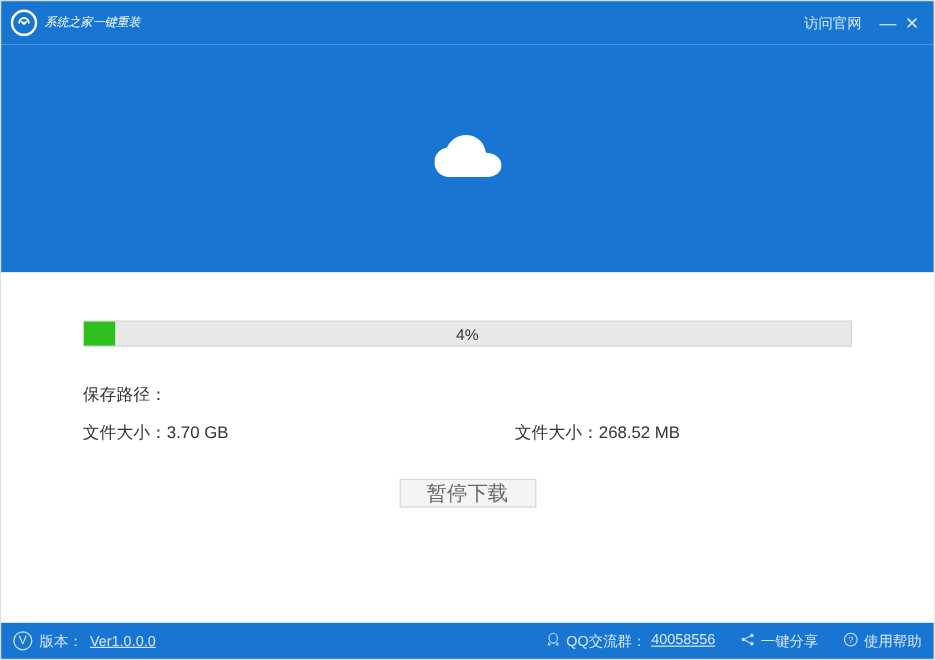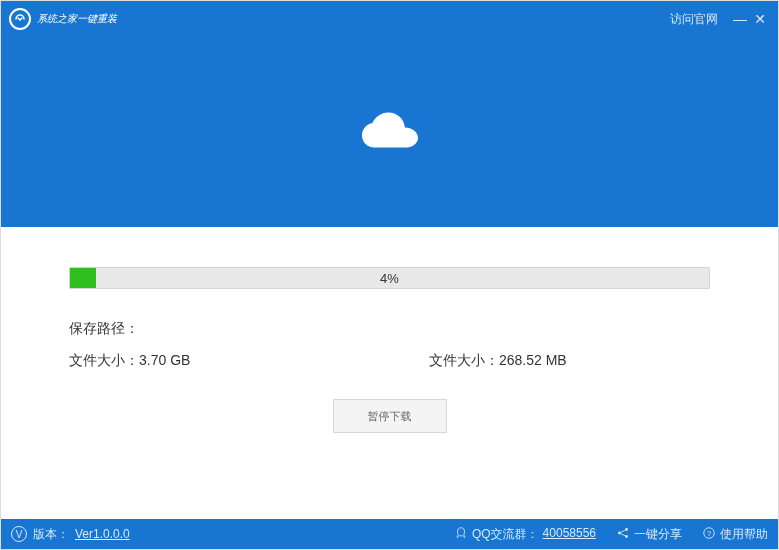--- a/index.html
+++ b/index.html
@@ -32,21 +32,21 @@
 .info { font-size: 14px; color: #333; }
 .row { display: flex; margin-bottom: 10px; line-height: 22px; }
 .row .pair { display: flex; }
 .row .left { flex: 0 0 360px; }
 .row .label { color: #333; }
 .row .value-link { color: #1a73e8; }
 .row .value { color: #333; }
 
 
 .btn-row { display: flex; justify-content: center; margin-top: 28px; }
-.btn-pause { width: 114px; height: 34px; background: #f4f4f4; border: 1px solid #d8d8d8; color: #666; font-size: 11px; cursor: pointer; font-family: inherit; }
+.btn-pause { width: 114px; height: 24px; background: #f4f4f4; border: 1px solid #d8d8d8; color: #666; font-size: 17px; cursor: pointer; font-family: inherit; }
 
 
 .footer { height: 30px; background: #1876d2; display: flex; align-items: center; color: #d6e9ff; font-size: 12px; padding: 0 10px; gap: 6px; }
 .footer .v-icon { width: 16px; height: 16px; border: 1px solid #d6e9ff; border-radius: 50%; display: flex; align-items: center; justify-content: center; font-size: 10px; }
 .footer .ver-val { text-decoration: underline; }
 .footer .spacer { flex: 1; }
 .footer .fitem { display: flex; align-items: flex-start; gap: 4px; cursor: pointer; margin-left: 14px; }
 .footer .fitem svg { width: 14px; height: 14px; fill: #d6e9ff; }
 .footer .qq-val { text-decoration: underline; }
 </style>

